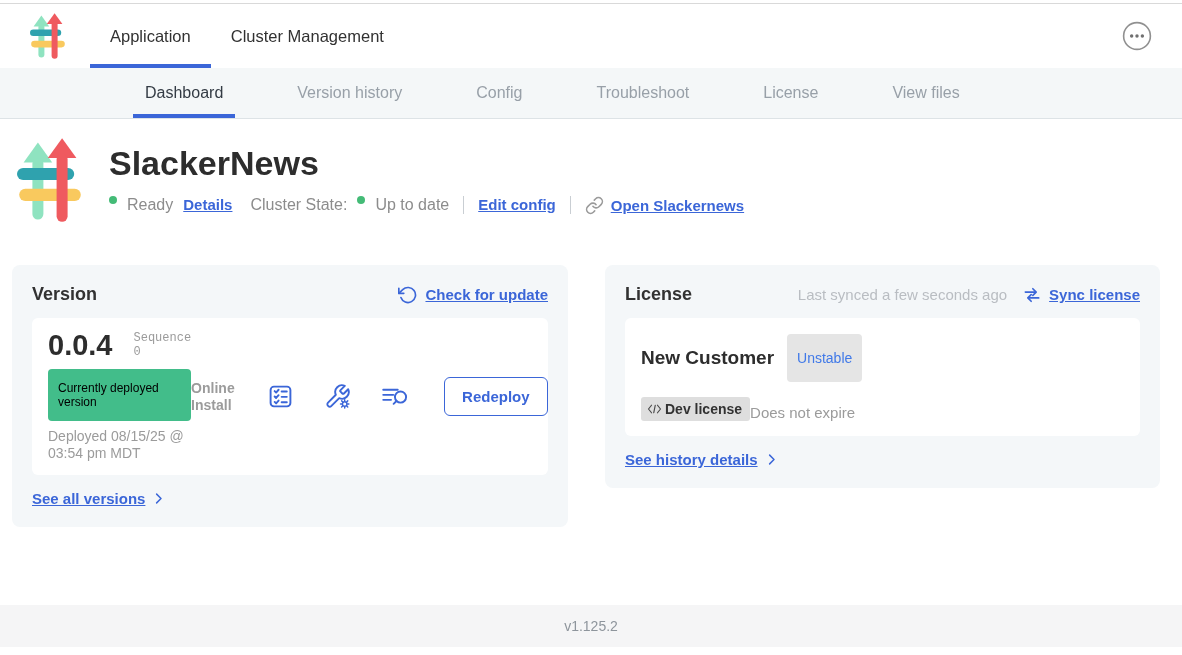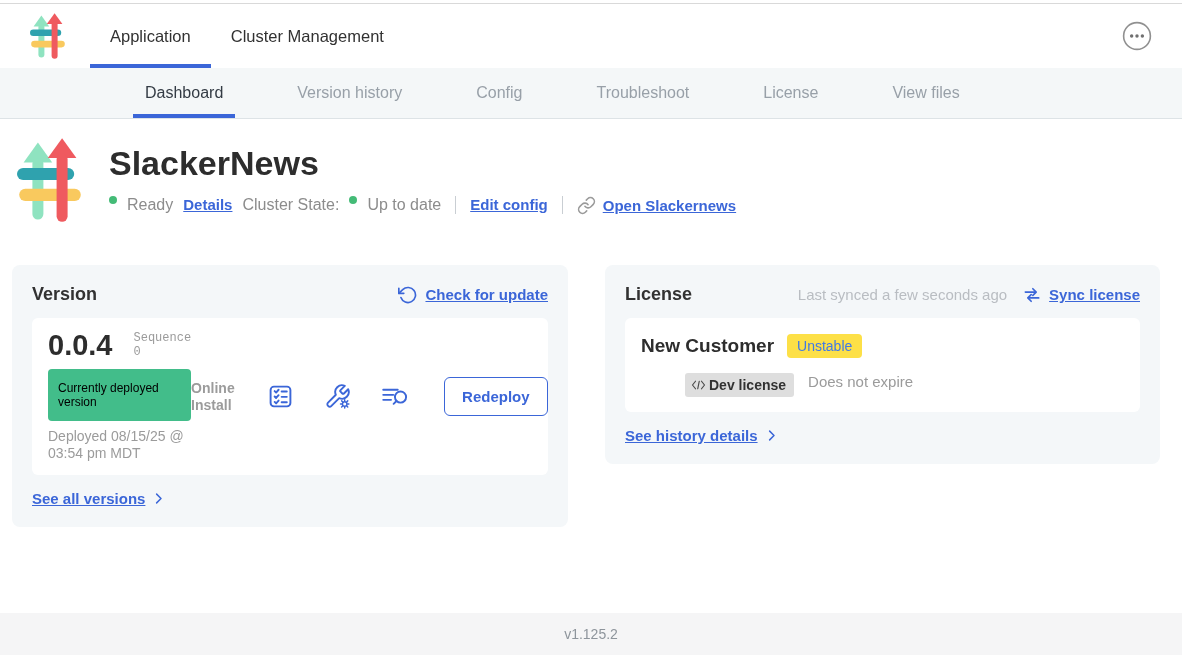--- a/index.html
+++ b/index.html
@@ -57,29 +57,29 @@
   .install-type { font-size:14px; font-weight:600; color:#9b9b9b; width:46px; line-height:1.15; }
   .icon-btn { background:none; border:none; padding:0; cursor:pointer; line-height:0; }
   .redeploy { background:#fff; border:1.5px solid #3b66d8; color:#3b66d8; font-weight:700; font-size:15px;
     padding:10px 17px; border-radius:6px; cursor:pointer; font-family:inherit; margin-left:4px; }
   .see-link { display:flex; align-items:center; gap:6px; margin-top:15px; width:max-content; }
 
   .lic-right { display:flex; align-items:center; gap:10px; }
   .synced { color:#b9bdc2; font-size:15px; margin-right:5px; }
   .lic-row1 { display:flex; align-items:center; gap:13px; }
   .cust-name { font-size:19px; font-weight:700; color:#2d2d2d; }
-  .badge-unstable { background:#fde047; color:#4079e8; font-size:14px; padding:4px 10px; border-radius:4px; }
-  .lic-row2 { display:flex; align-items:flex-start; gap:14px; margin-top:15px;margin-left:44px; }
+  .badge-unstable { background:#e5e5e5; color:#4079e8; font-size:14px; padding:16px 10px; border-radius:4px; }
+  .lic-row2 { display:flex; align-items:flex-end; gap:0; margin-top:15px; }
   .tag-dev { background:#dedede; color:#323232; font-weight:700; font-size:14px; padding:4px 8px 4px 6px;
     border-radius:3px; display:flex; align-items:center; gap:3px; }
   .expiry { color:#9b9b9b; font-size:15px; }
   .license-inner { padding:16px 16px 15px; }
 
   
-  .footer { position:absolute; bottom:0; left:0; right:0; height:42px; background:#f5f5f6;
+  .footer { position:absolute; bottom:8px; left:0; right:0; height:42px; background:#f5f5f6;
     display:flex; align-items:center; justify-content:center; font-size:14px; color:#8e959c; }
 </style>
 </head>
 <body>
 
 <div class="top-strip"></div>
 
 <header class="top-nav">
   <svg class="logo-sm" viewBox="0 0 60 76">
     <polygon points="19,4 6,22 32,22" fill="#8fe3c0"></polygon>
@@ -138,21 +138,21 @@
       <rect x="2" y="46" width="56" height="11" rx="5.5" fill="#f9c95e"></rect>
       <polygon points="41,0 28,18 54,18" fill="#ef5a5f"></polygon>
       <rect x="36" y="14" width="10" height="62" rx="5" fill="#ef5a5f"></rect>
     </svg>
     <div>
       <h1 class="app-title">SlackerNews</h1>
       <div class="status-row">
         <span class="dot"></span>
         <span>Ready</span>
         <a class="link">Details</a>
-        <span style="">Cluster State:</span>
+        <span style="margin-left:8px;">Cluster State:</span>
         <span class="dot"></span>
         <span>Up to date</span>
         <span class="vdiv"></span>
         <a class="link">Edit config</a>
         <span class="vdiv"></span>
         <span class="link-with-icon">
           <svg width="19" height="19" viewBox="0 0 24 24" fill="none" stroke="#9b9b9b" stroke-width="2" stroke-linecap="round">
             <path d="M10 13a5 5 0 0 0 7.54.54l3-3a5 5 0 0 0-7.07-7.07l-1.72 1.71"></path>
             <path d="M14 11a5 5 0 0 0-7.54-.54l-3 3a5 5 0 0 0 7.07 7.07l1.71-1.71"></path>
           </svg>

